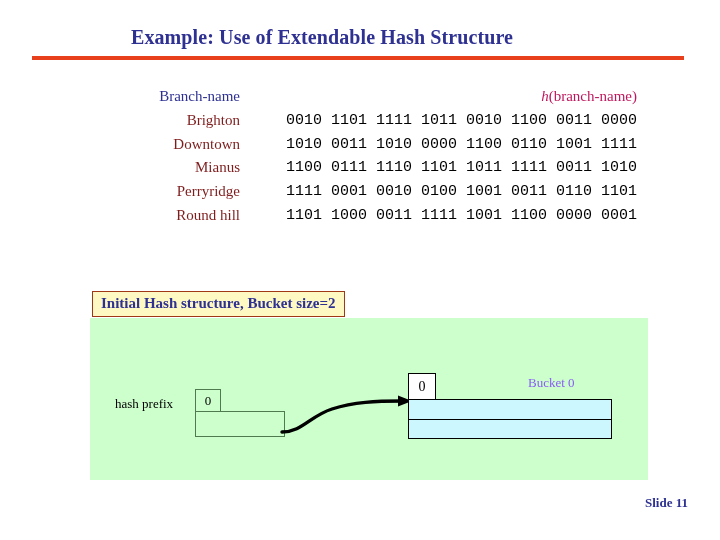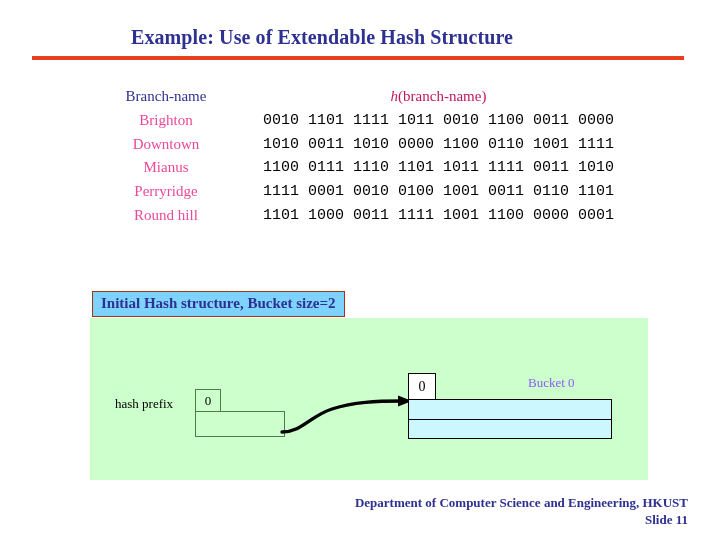--- a/index.html
+++ b/index.html
@@ -44,54 +44,54 @@
     width: 545px;
   }
   #hash-table table {
     border-collapse: collapse;
     width: 100%;
   }
   #hash-table td, #hash-table th {
     padding: 0;
     font-size: 15px;
     line-height: 23.8px;
-    text-align: center;
+    text-align: right;
     vertical-align: top;
     font-weight: normal;
   }
   .col-name { width: 148px; }
   .hdr-name {
     color: #2E3192;
     font-weight: bold;
   }
   .hdr-hash {
     color: #be185d;
     font-weight: bold;
     text-align: left;
     padding-left: 0;
   }
   .hdr-hash .ital { font-style: italic; }
   .cell-name {
-    color: #ec4899;
+    color: #7f1d1d;
     font-weight: bold;
   }
   .cell-hash {
     color: #000000;
     font-family: Liberation Mono, monospace;
     white-space: nowrap;
   }
 
   
   #caption-box {
     position: absolute;
     left: 92px;
     top: 291px;
     padding: 3px 8px 4px 8px;
     border: 1px solid #A03818;
-    background: #7dd3fc;
+    background: #fef9c3;
     color: #2E3192;
     font-size: 15px;
     font-weight: bold;
     z-index: 3;
   }
 
   
   #diagram-panel {
     position: absolute;
     left: 90px;
@@ -269,15 +269,14 @@
     <div id="bucket-label">Bucket 0</div>
     <div id="bucket-rows">
         <div class="bucket-slot"></div>
         <div class="bucket-slot"></div>
       </div>
   </div>
 
 </div>
 
 <div id="footer">
-  <div>Department of Computer Science and Engineering, HKUST</div>
   <div>Slide 11</div>
 </div>
 
 </body></html>

